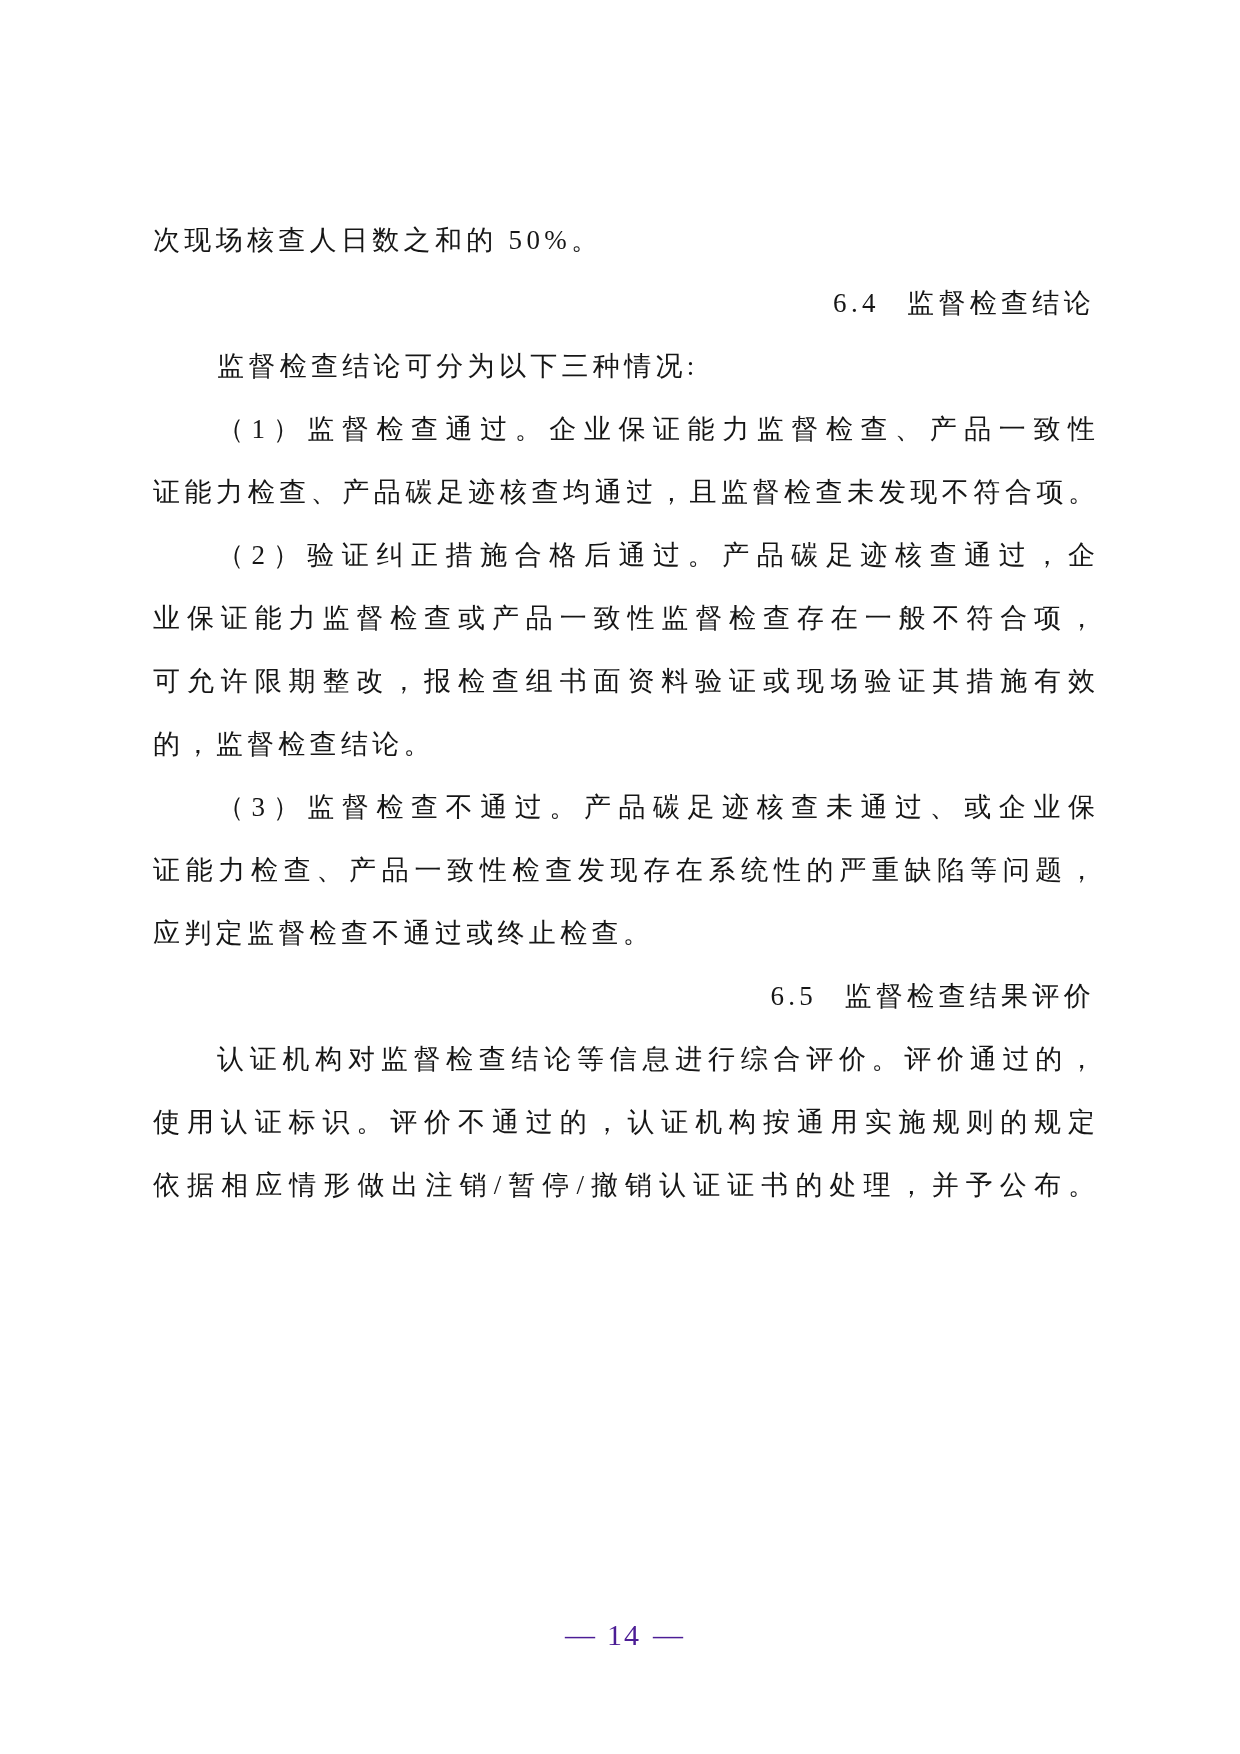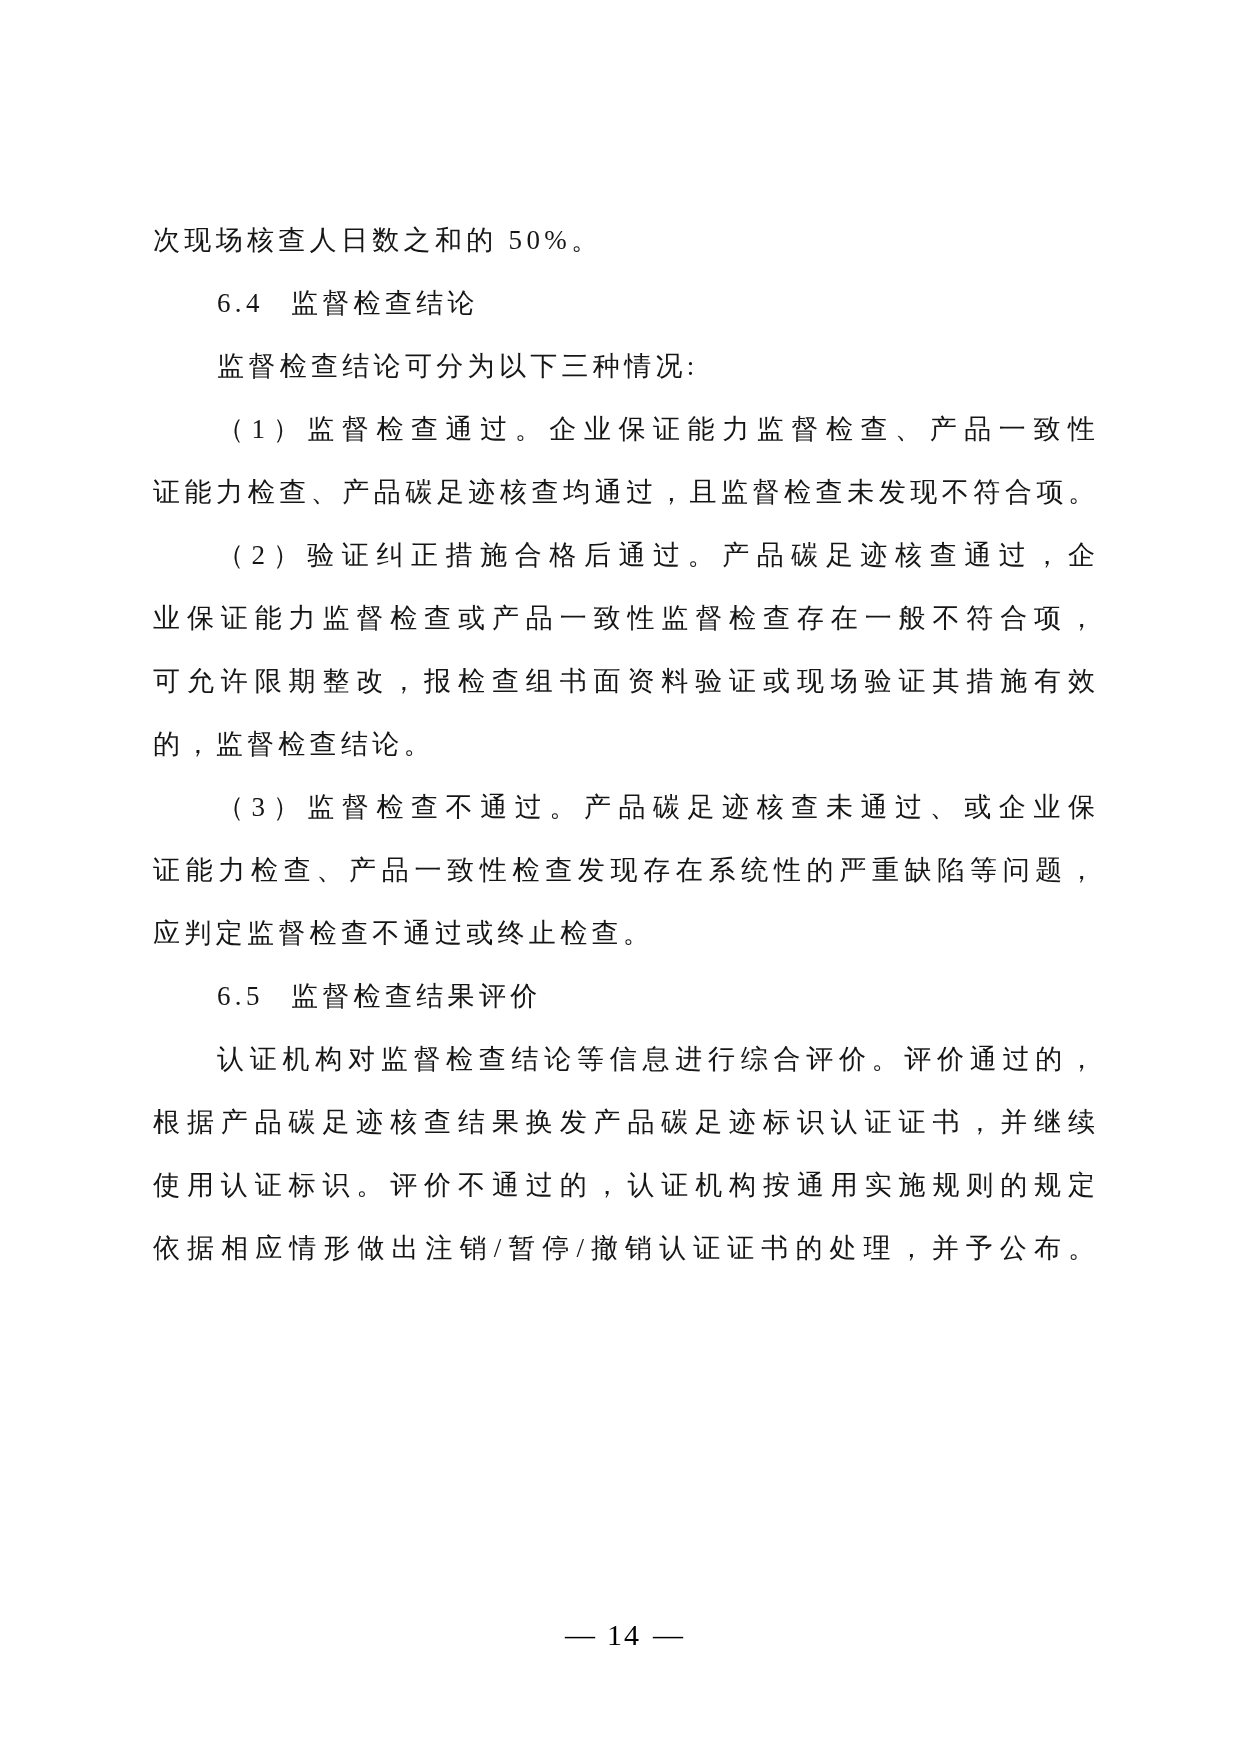--- a/index.html
+++ b/index.html
@@ -34,31 +34,32 @@
     letter-spacing: 0;
     white-space: normal;
     text-align: justify;
     text-align-last: justify;
   }
   .line.indent {
     padding-left: 64px;
   }
   .line.heading {
     word-spacing: 0.6em;
+    text-align: right;
   }
   .page-footer {
     position: absolute;
     left: 153px;
     top: 1613px;
     width: 942px;
     height: 44px;
     line-height: 44px;
     text-align: center;
     font-size: 30px;
-    color: #000000;
+    color: #4c1d95;
   }
   .page-footer .pgnum {
     margin: 0 12px;
     letter-spacing: 2px;
   }
 </style>
 </head>
 <body>
 
 <div class="page">
@@ -71,20 +72,19 @@
       <div class="line justify">证能力检查、产品碳足迹核查均通过，且监督检查未发现不符合项。</div>
       <div class="line indent justify">（2）验证纠正措施合格后通过。产品碳足迹核查通过，企</div>
       <div class="line justify">业保证能力监督检查或产品一致性监督检查存在一般不符合项，</div>
       <div class="line justify">可允许限期整改，报检查组书面资料验证或现场验证其措施有效</div>
       <div class="line">的，监督检查结论。</div>
       <div class="line indent justify">（3）监督检查不通过。产品碳足迹核查未通过、或企业保</div>
       <div class="line justify">证能力检查、产品一致性检查发现存在系统性的严重缺陷等问题，</div>
       <div class="line">应判定监督检查不通过或终止检查。</div>
       <div class="line indent heading">6.5 监督检查结果评价</div>
       <div class="line indent justify">认证机构对监督检查结论等信息进行综合评价。评价通过的，</div>
-      <div class="line justify">根据产品碳足迹核查结果换发产品碳足迹标识认证证书，并继续</div>
       <div class="line justify">使用认证标识。评价不通过的，认证机构按通用实施规则的规定</div>
       <div class="line justify">依据相应情形做出注销/暂停/撤销认证证书的处理，并予公布。</div>
     </main>
 
   <footer class="page-footer"><span>—</span><span class="pgnum">14</span><span>—</span></footer>
 
 </div>
 
 </body></html>

